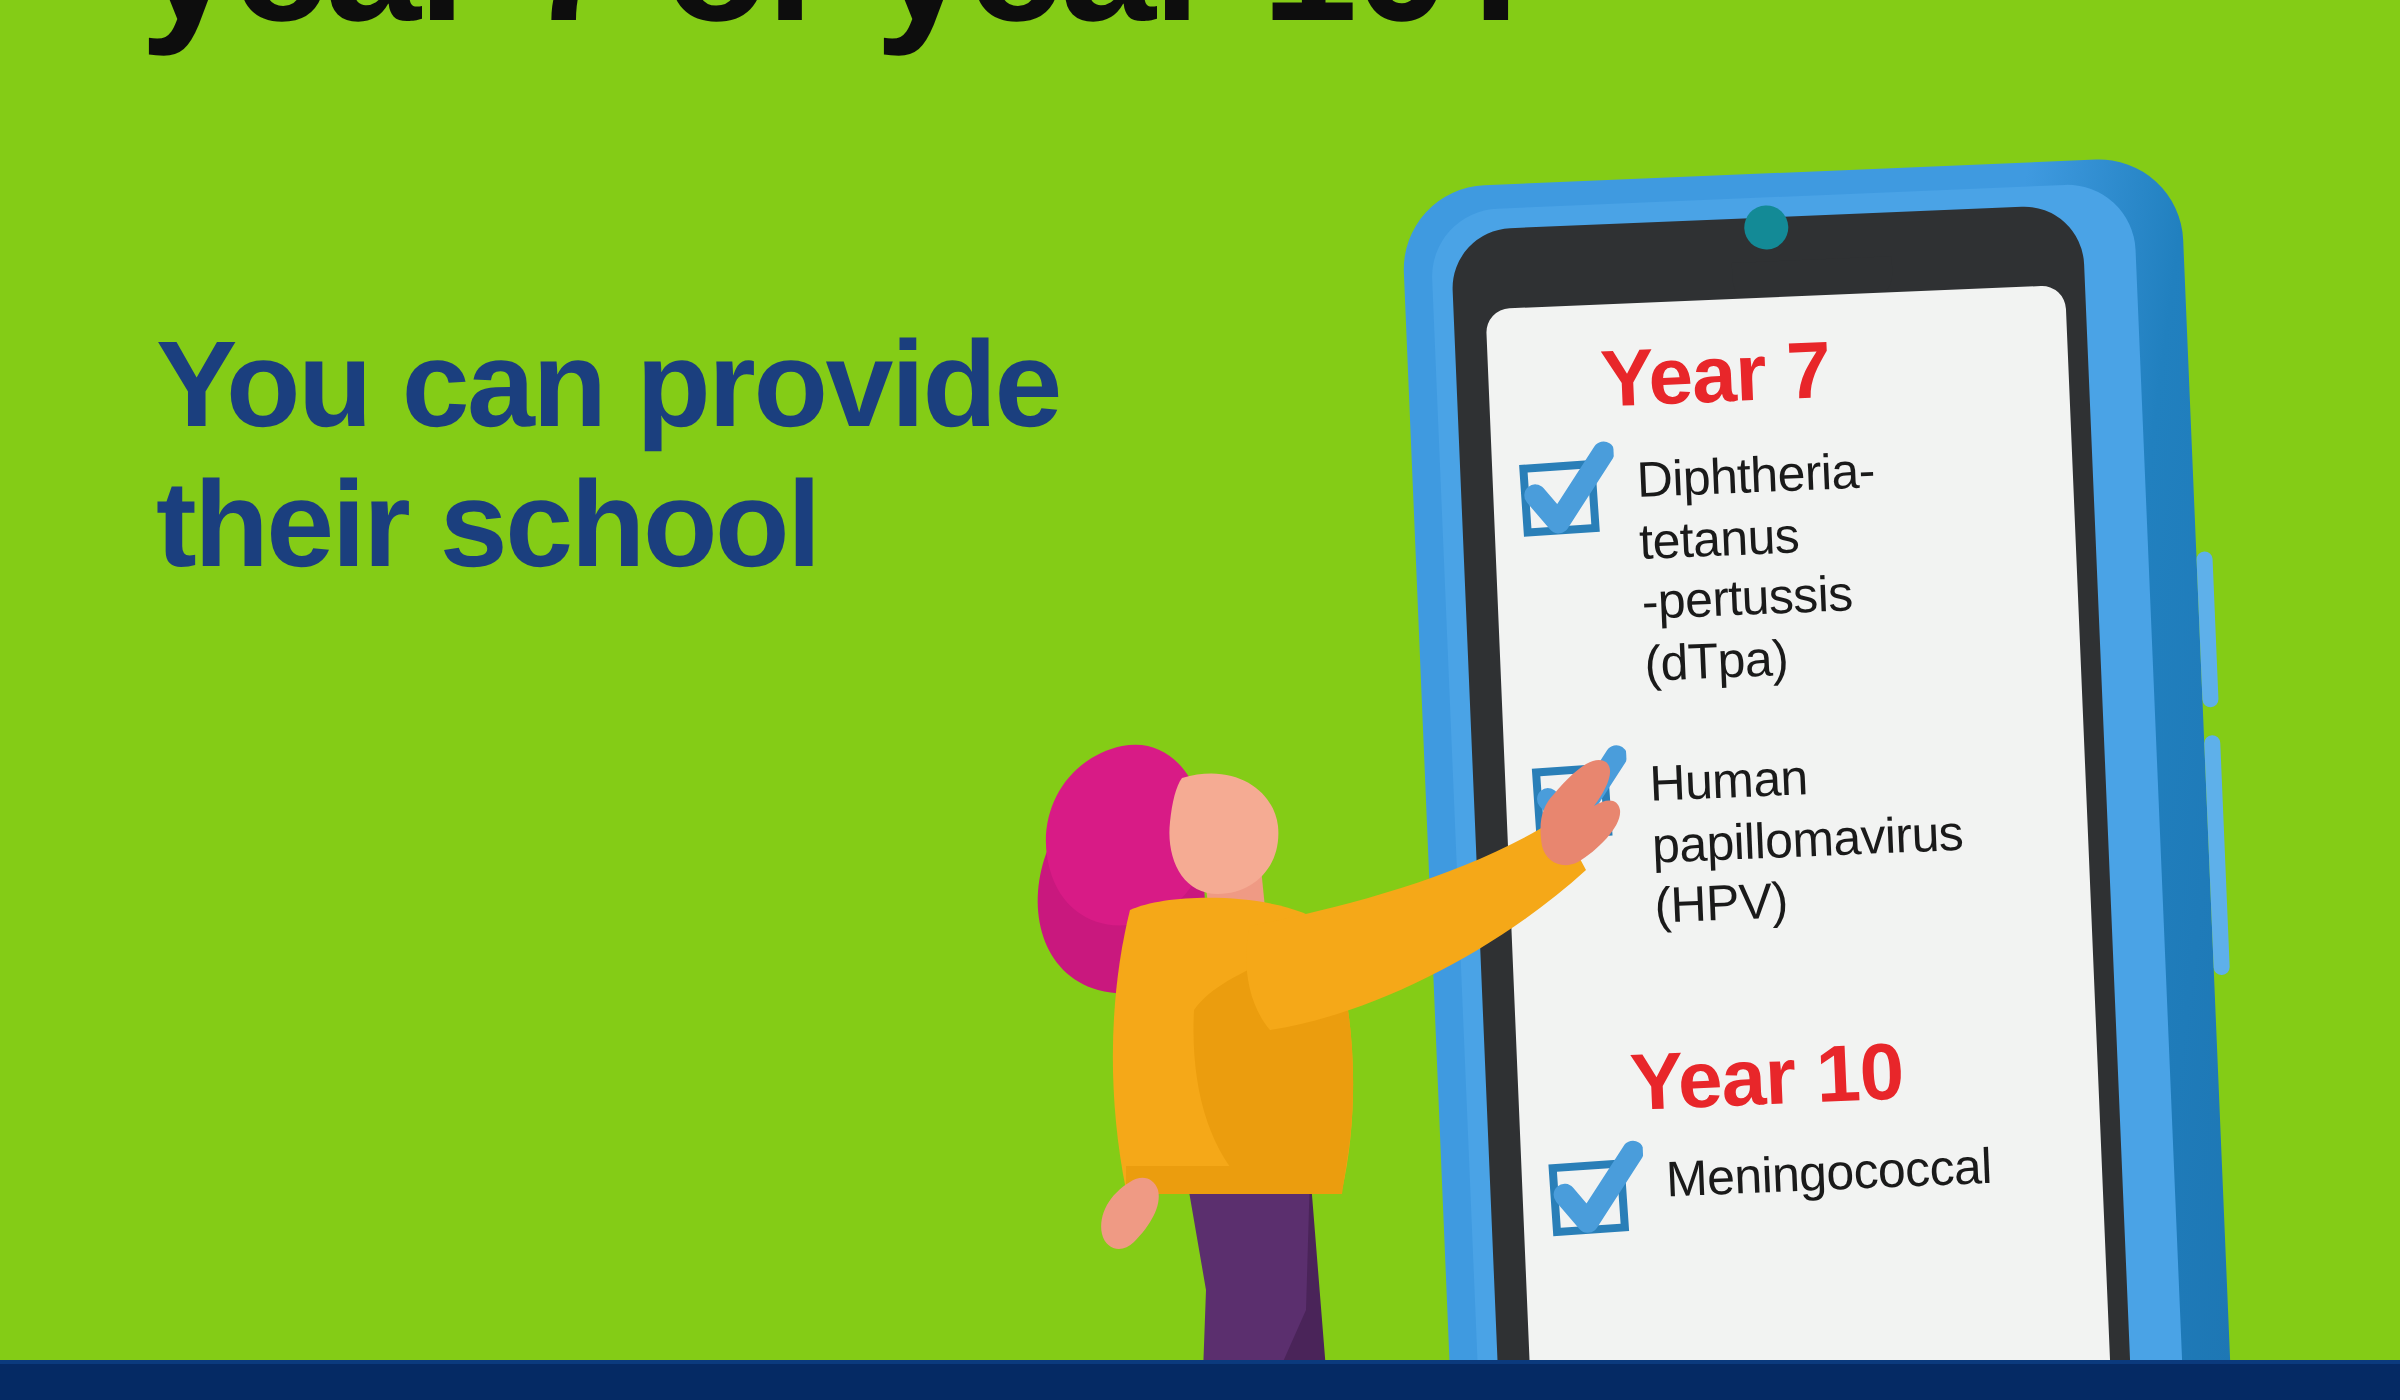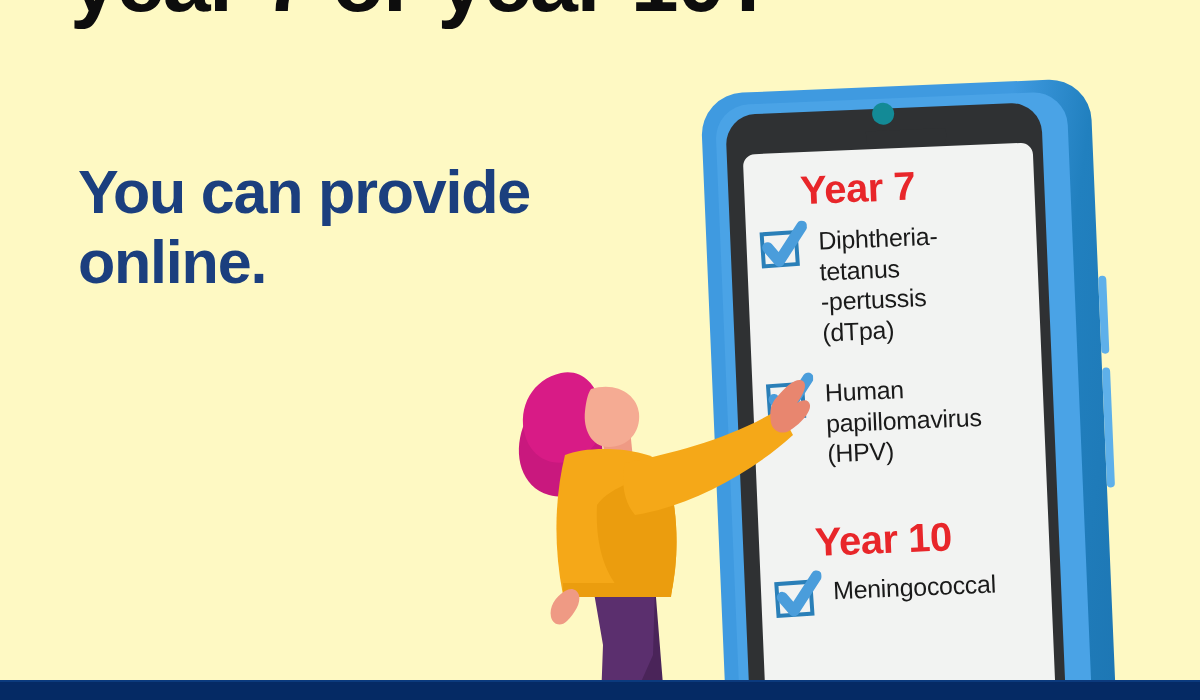--- a/index.html
+++ b/index.html
@@ -11,21 +11,21 @@
     height: 700px;
     overflow: hidden;
     font-family: "Liberation Sans", sans-serif;
     background: #bde6fc;
   }
 
   #poster {
     position: relative;
     width: 1200px;
     height: 700px;
-    background: #fef9c3;
+    background: #84cc16;
     overflow: hidden;
   }
 
   
   .top-headline {
     position: absolute;
     left: 70px;
     top: -62px;
     font-size: 86px;
     font-weight: 700;
@@ -190,21 +190,21 @@
 </style>
 </head>
 <body>
 
 <div id="poster">
 
   <div class="top-headline">year 7 or year 10?</div>
 
   <div class="body-copy">
     <span class="ln">You can provide</span>
-    <span class="ln">online.</span>
+    <span class="ln">their school</span>
   </div>
 
   <div class="phone-wrap">
     <div class="phone-body"></div>
     <div class="phone-body-hilite"></div>
     <div class="side-btn volume"></div>
     <div class="side-btn power"></div>
     <div class="phone-bezel">
       <div class="notch-dip"></div>
     </div>

